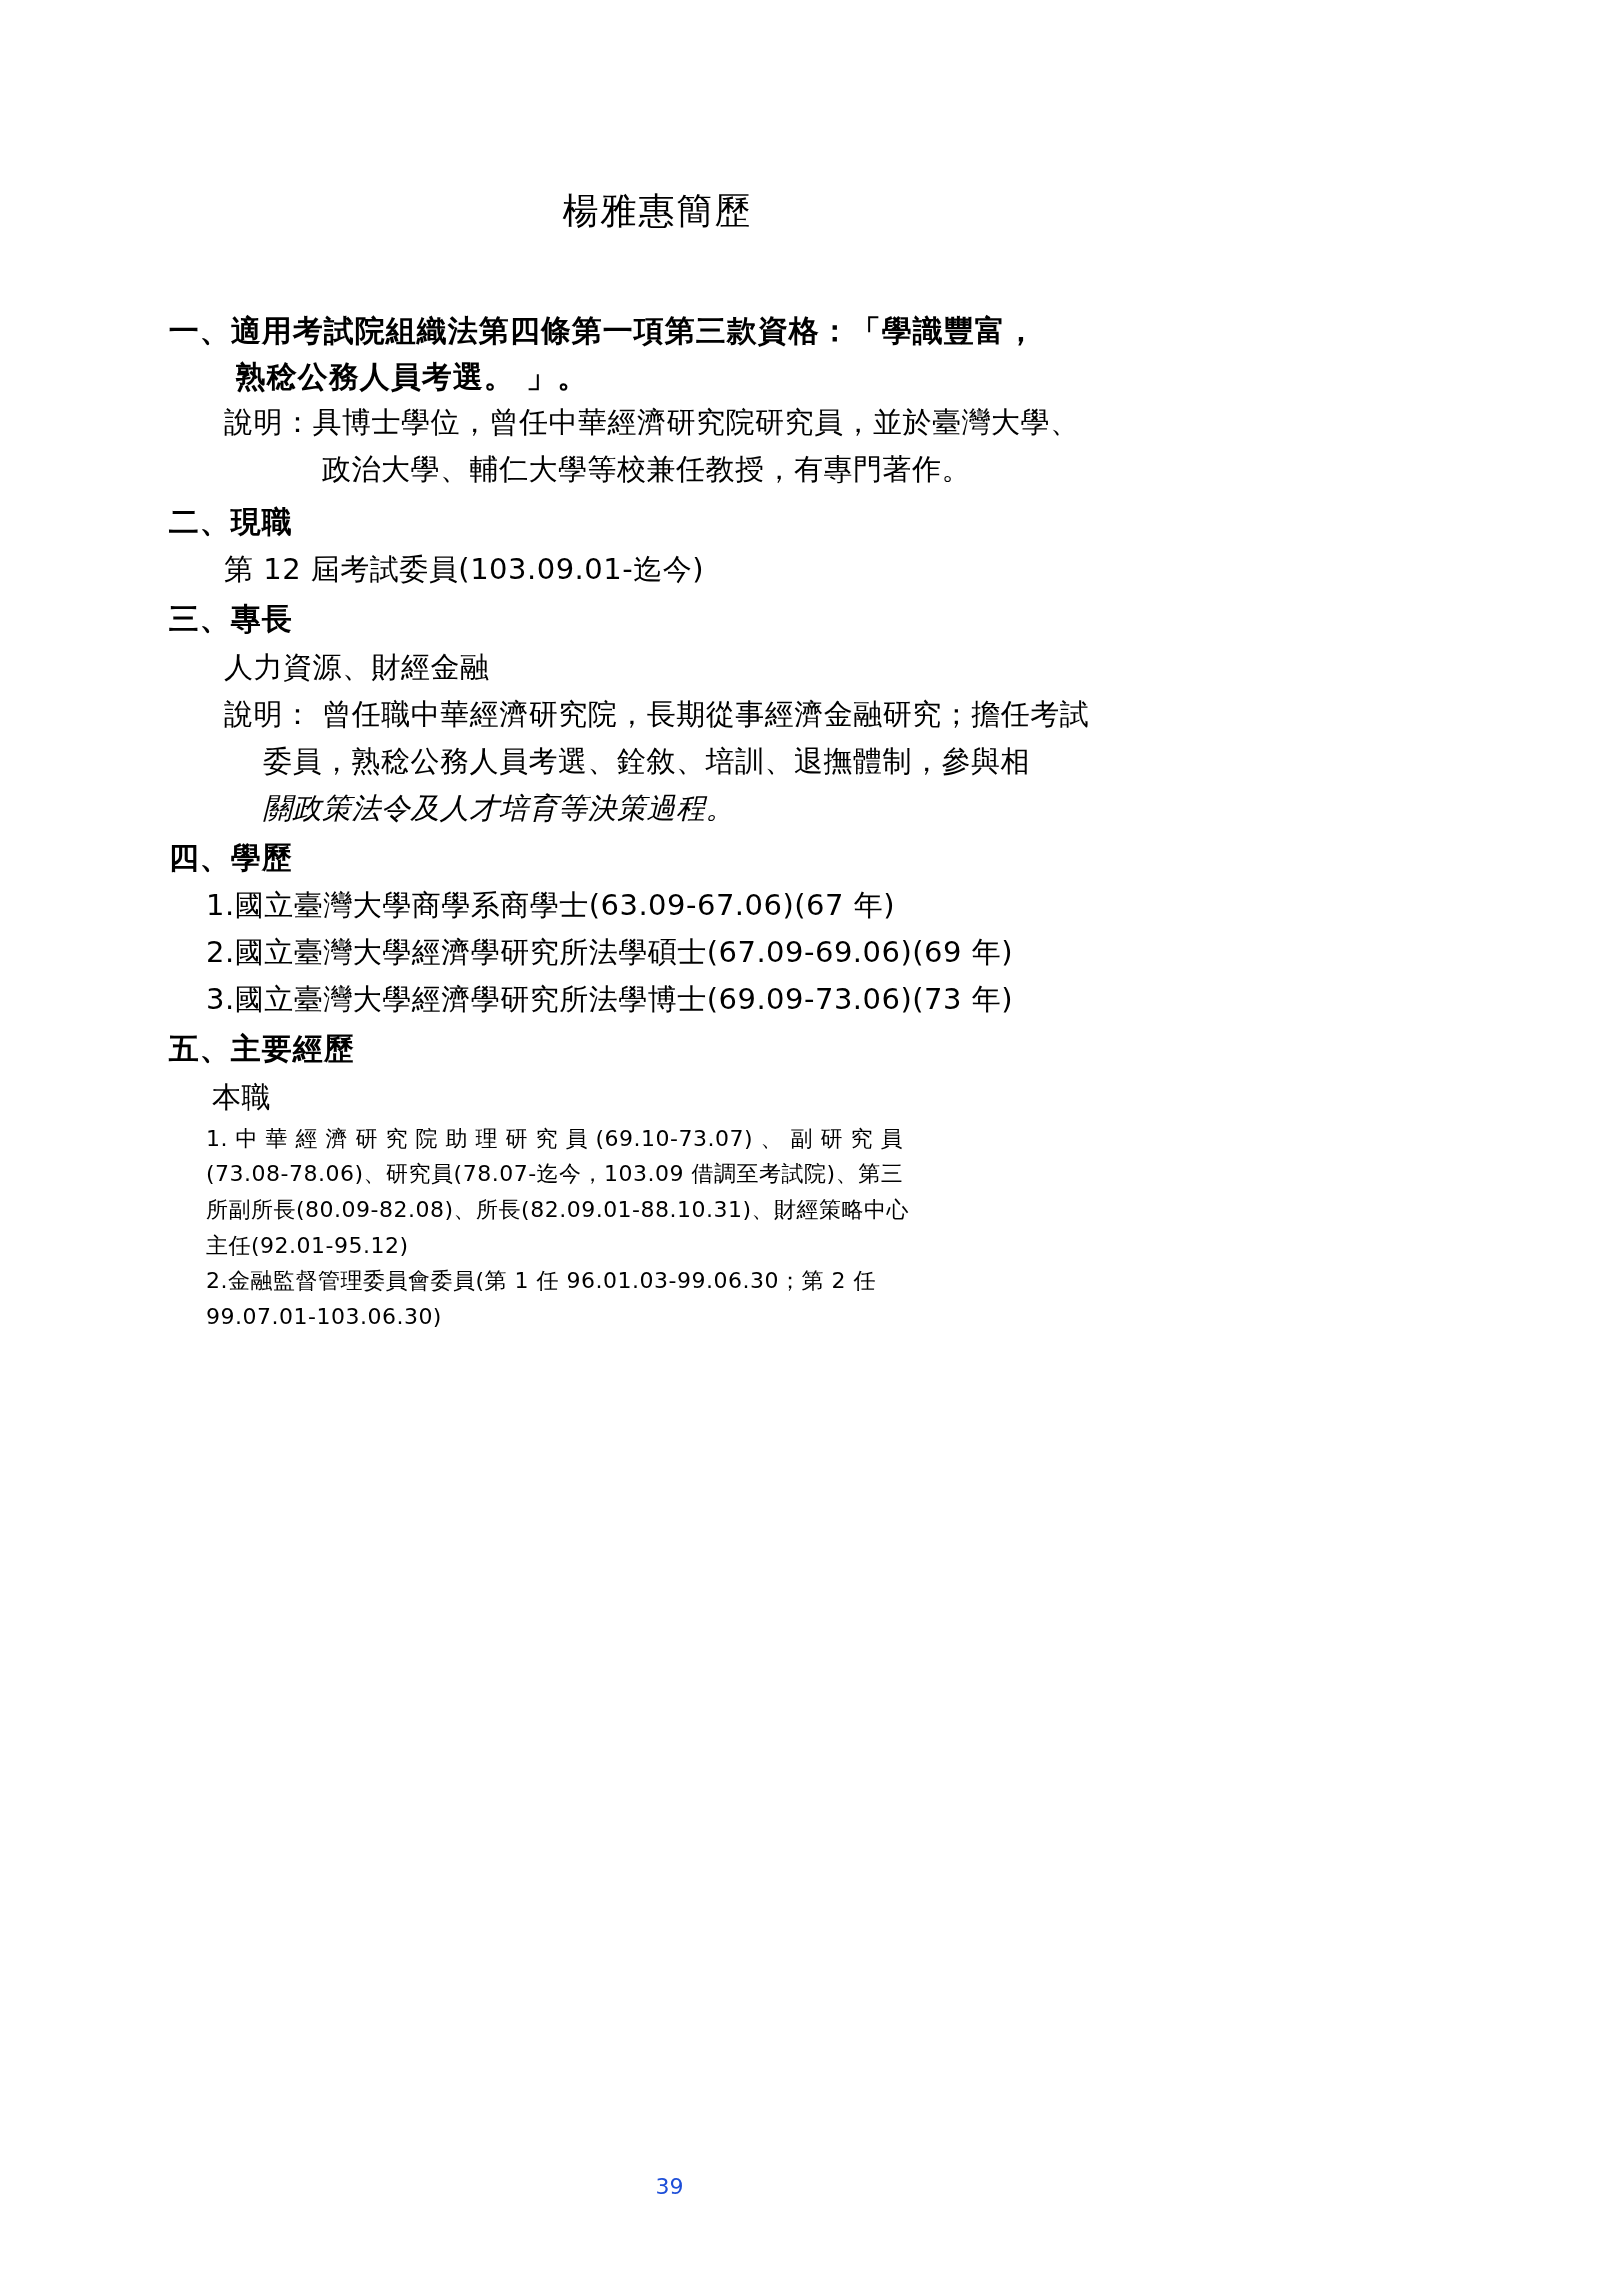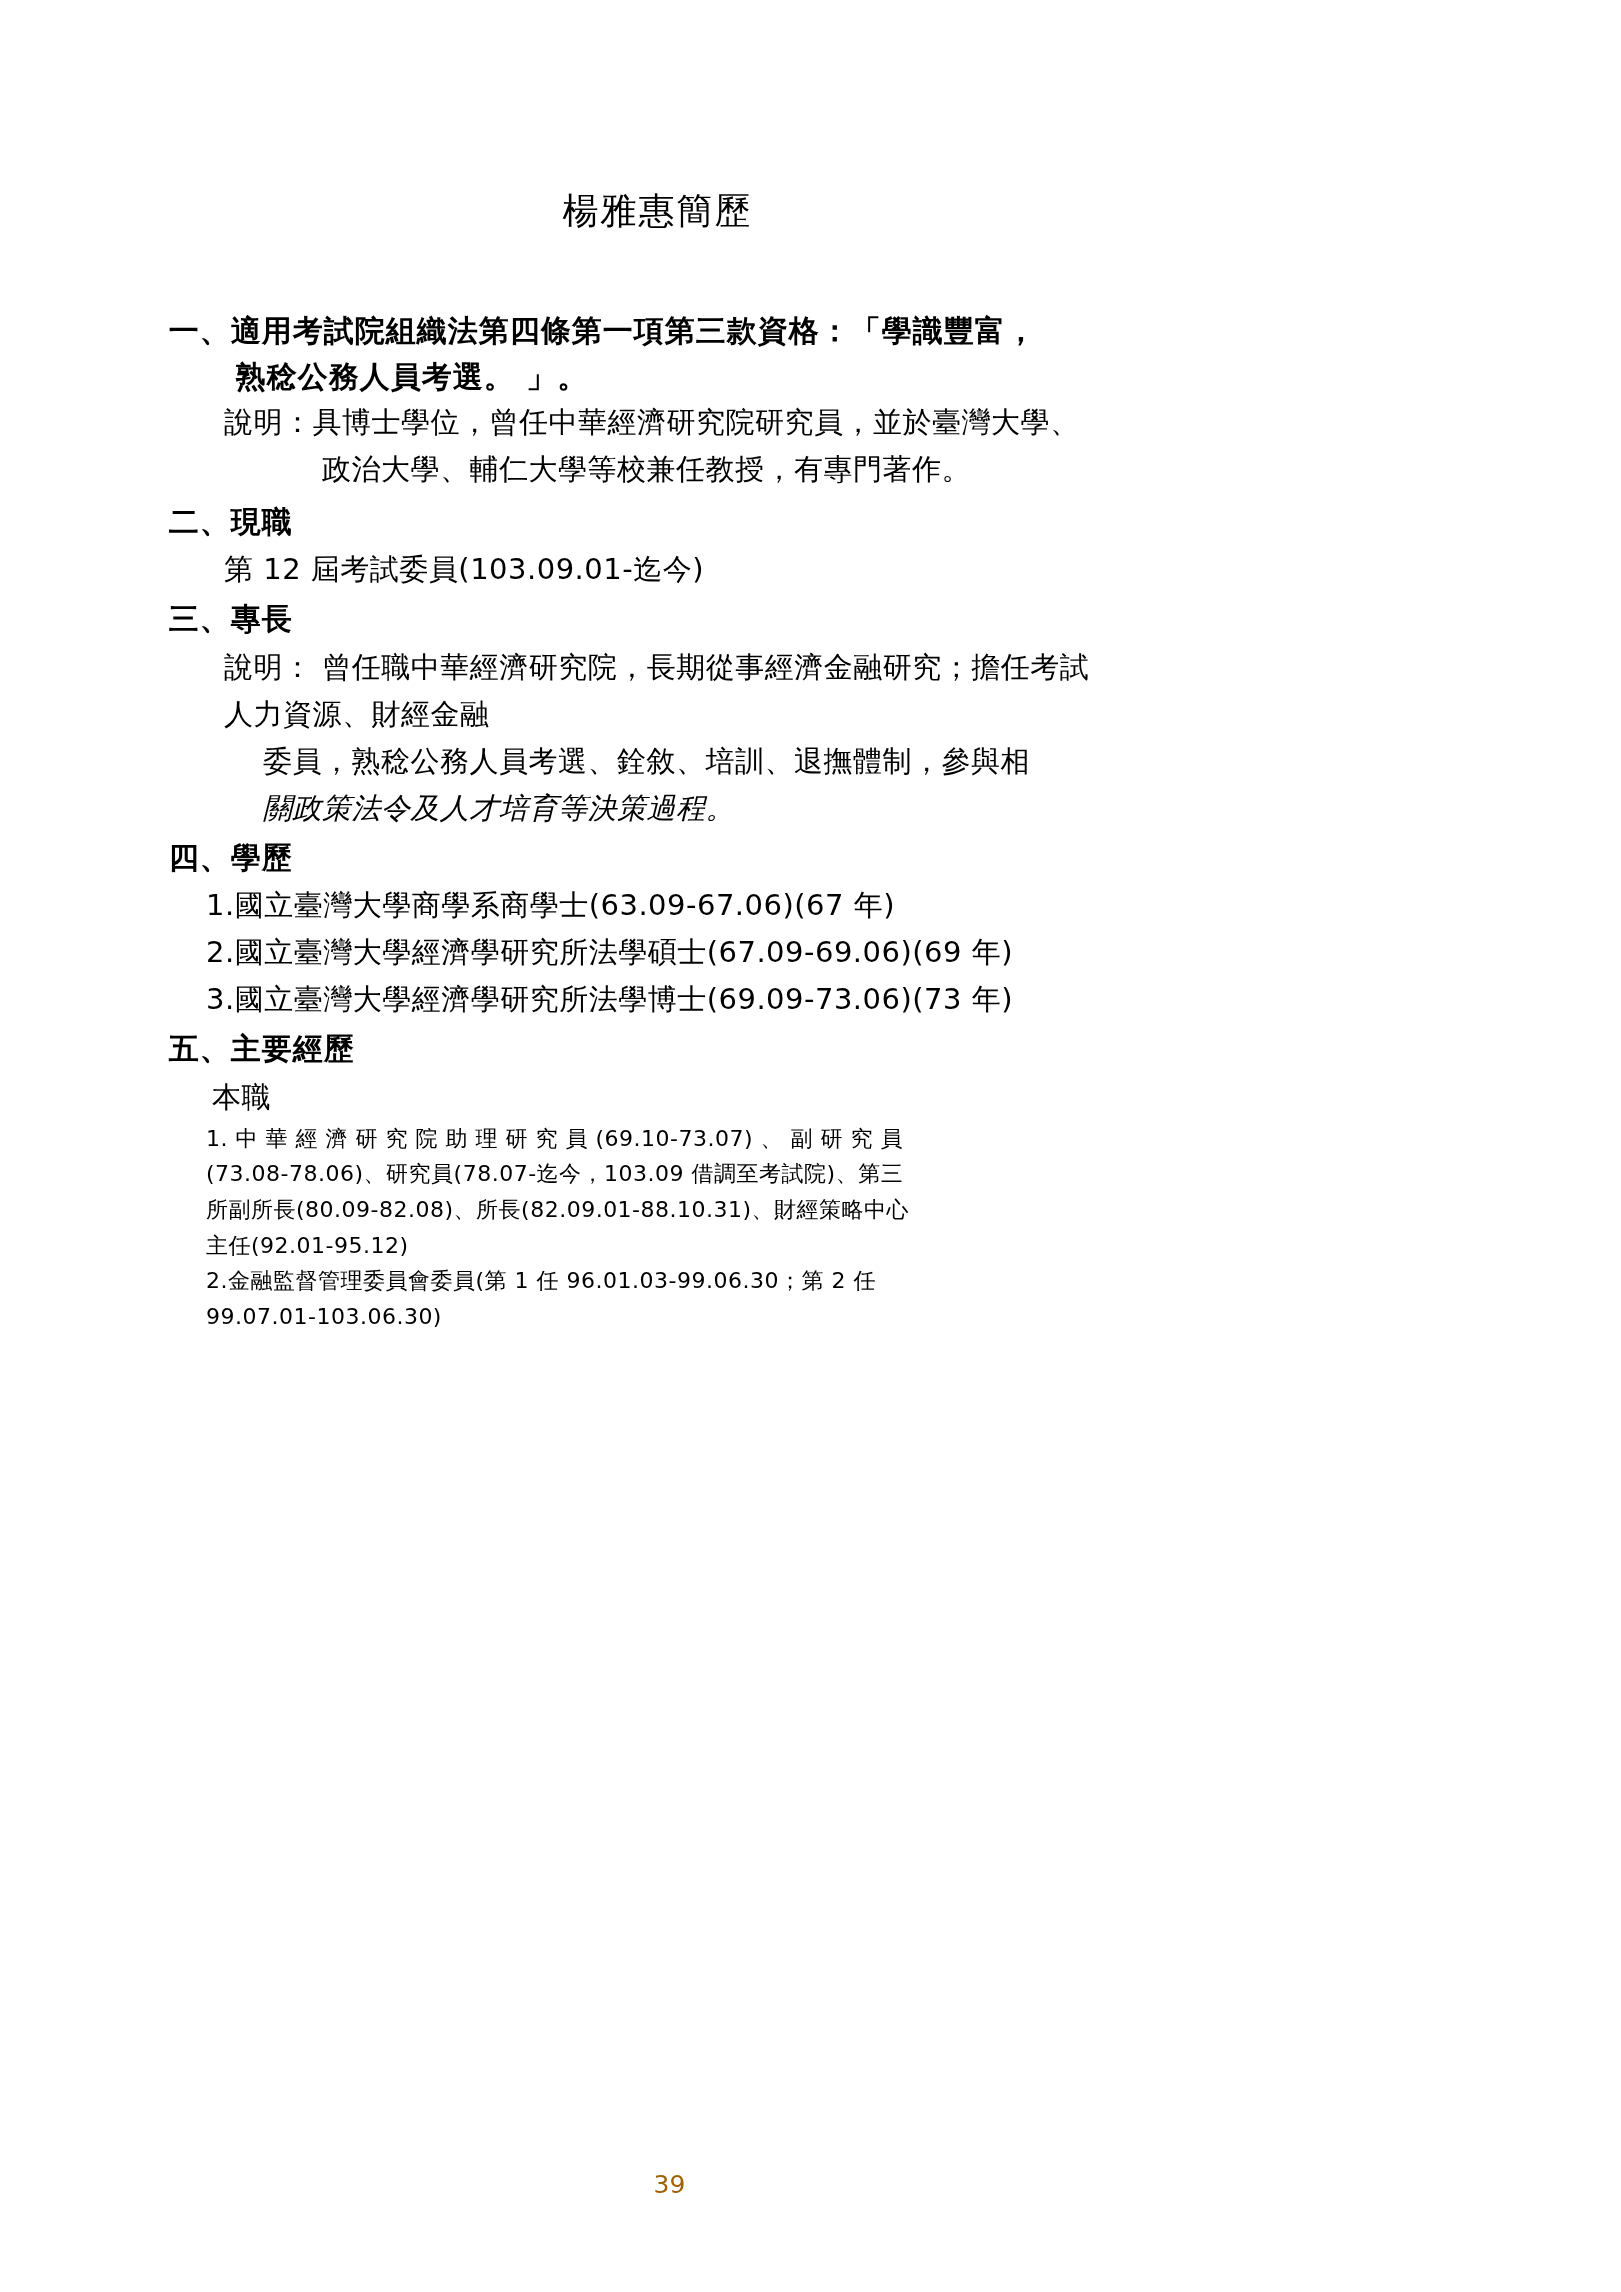--- a/index.html
+++ b/index.html
@@ -87,22 +87,22 @@
     padding-left: 39px;
     text-align: justify;
     text-justify: inter-character;
   }
   .page-number {
     position: absolute;
     left: 0;
     right: 0;
     bottom: 94px;
     text-align: center;
-    font-size: 25px;
-    color: #a16207;
+    font-size: 22px;
+    color: #1d4ed8;
     margin-left: 24px;
   }
 </style>
 </head>
 <body>
 
 <div class="page">
 
   <div class="doc-title">楊雅惠簡歷</div>
 
@@ -121,22 +121,22 @@
     <div class="sec-head">
       <span>二、</span><span>現職</span>
     </div>
     <div class="body-line">第 12 屆考試委員(103.09.01-迄今)</div>
   </div>
 
   <div class="section">
     <div class="sec-head">
       <span>三、</span><span>專長</span>
     </div>
+    <div class="body-line">人力資源、財經金融</div>
     <div class="body-line">說明： 曾任職中華經濟研究院，長期從事經濟金融研究；擔任考試</div>
-    <div class="body-line">人力資源、財經金融</div>
     <div class="body-line" style="padding-left:106px;">委員，熟稔公務人員考選、銓敘、培訓、退撫體制，參與相</div>
     <div class="body-line" style="padding-left:106px;font-style:italic;">關政策法令及人才培育等決策過程。</div>
   </div>
 
   <div class="section">
     <div class="sec-head">
       <span>四、</span><span>學歷</span>
     </div>
     <div class="list-line">1.國立臺灣大學商學系商學士(63.09-67.06)(67 年)</div>
     <div class="list-line">2.國立臺灣大學經濟學研究所法學碩士(67.09-69.06)(69 年)</div>

